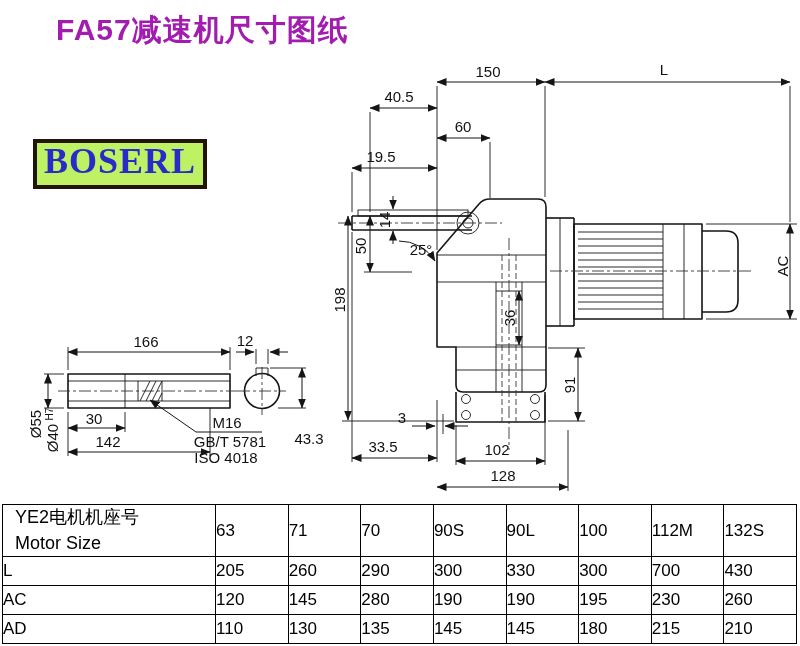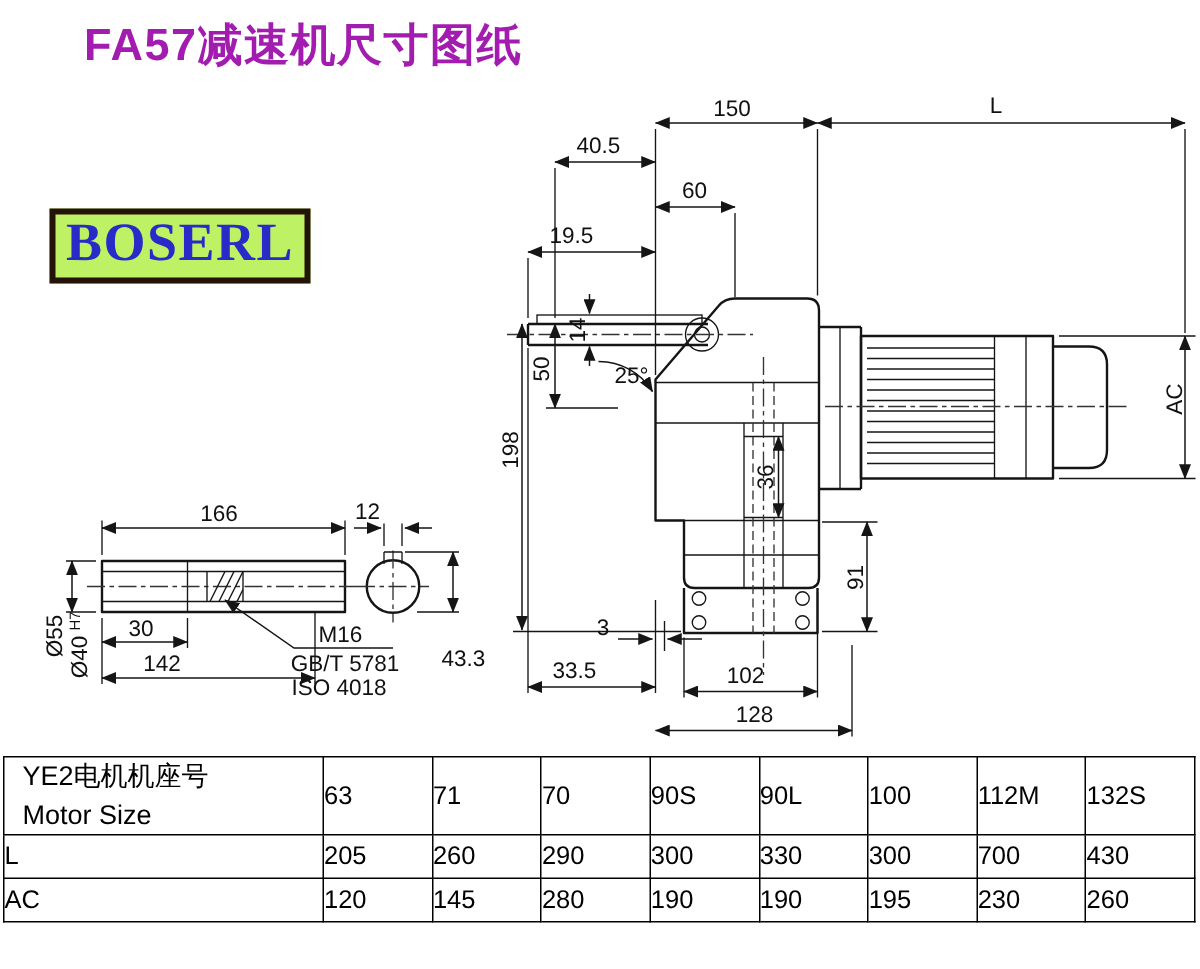--- a/index.html
+++ b/index.html
@@ -261,14 +261,25 @@
       <td>AC</td>
       <td>120</td>
       <td>145</td>
       <td>280</td>
       <td>190</td>
       <td>190</td>
       <td>195</td>
       <td>230</td>
       <td>260</td>
     </tr>
+    <tr class="rn">
+      <td>AD</td>
+      <td>110</td>
+      <td>130</td>
+      <td>135</td>
+      <td>145</td>
+      <td>145</td>
+      <td>180</td>
+      <td>215</td>
+      <td>210</td>
+    </tr>
   </tbody>
 </table>
 
 </body></html>

